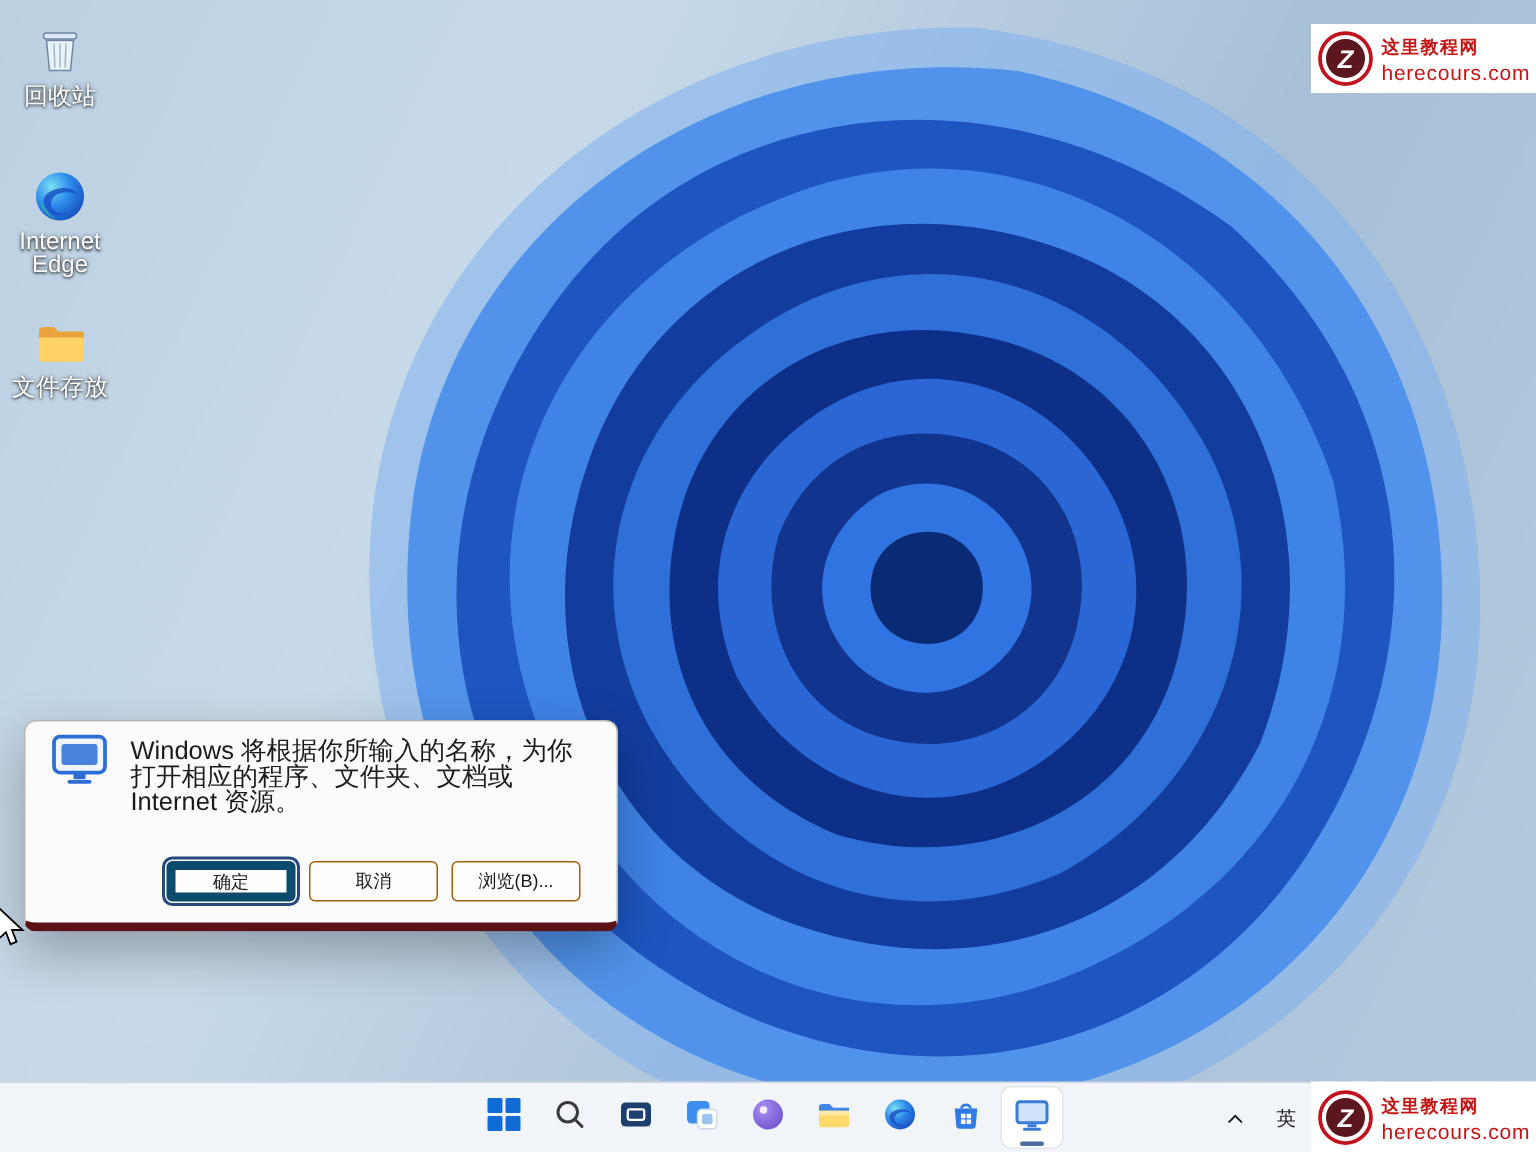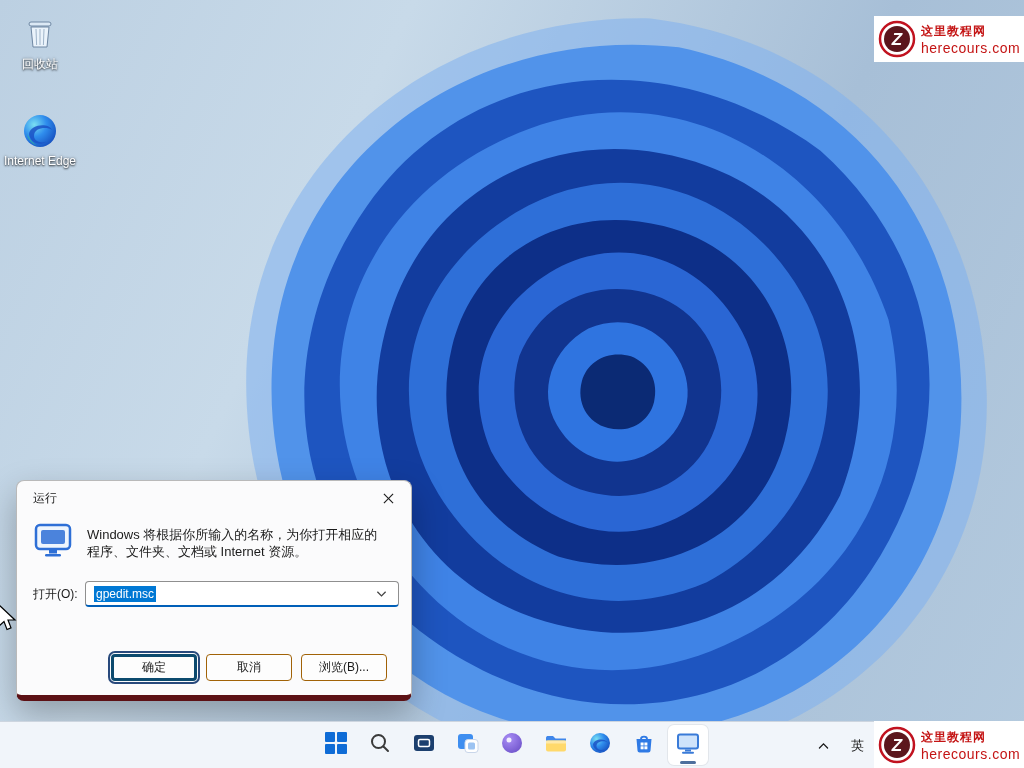--- a/index.html
+++ b/index.html
@@ -7,38 +7,38 @@
   body{font-family:"Liberation Sans","DejaVu Sans",sans-serif;position:relative;overflow:hidden;background:#aec5da}
 
   
   .desktop{position:absolute;inset:0;background:linear-gradient(115deg,#bcd0e2 0%,#c8dae9 30%,#a7bfd7 65%,#b4cade 100%);overflow:hidden}
   .bloom{position:absolute;inset:0;width:100%;height:100%}
 
   
   .icons{position:absolute;top:8px;left:2px;width:76px;display:flex;flex-direction:column;z-index:3}
   .dicon{height:97px;display:flex;flex-direction:column;align-items:center;padding-top:6px;cursor:pointer}
   .dicon .art{width:40px;height:40px;display:grid;place-items:center}
-  .dicon .lbl{margin-top:3px;font-size:12px;color:#fff;text-align:center;line-height:15px;text-shadow:0 1px 2px rgba(0,0,0,.8),0 0 3px rgba(0,0,0,.45)}
+  .dicon .lbl{margin-top:3px;font-size:16px;color:#fff;text-align:center;line-height:15px;text-shadow:0 1px 2px rgba(0,0,0,.8),0 0 3px rgba(0,0,0,.45)}
 
   
   .run{position:absolute;left:16px;top:480px;width:396px;background:#fbfbfc;border:1px solid #b9b9b9;border-bottom:6px solid #5c1115;border-radius:8px;box-shadow:0 14px 34px rgba(0,0,0,.28);z-index:10}
   .run-title{height:34px;display:flex;align-items:center}
   .run-title .t{font-size:12px;color:#1b1b1b;padding-left:16px;flex:1}
   .run-close{width:46px;height:33px;display:grid;place-items:center;border-top-right-radius:8px;cursor:pointer}
   .run-body{padding:0 12px 0 16px}
   .run-row1{display:flex;gap:14px;padding-top:8px;height:46px}
-  .run-desc{font-size:13px;color:#1b1b1b;line-height:17px;width:302px;padding-top:3px}
+  .run-desc{font-size:17px;color:#1b1b1b;line-height:17px;width:302px;padding-top:3px}
   .run-row2{display:flex;align-items:center;margin-top:20px;gap:6px;height:26px}
   .run-open{font-size:12px;color:#1b1b1b;width:46px;white-space:nowrap}
   .combo{flex:1;height:26px;background:#fff;border:1px solid #8f8f8f;border-bottom:2px solid #005fb8;border-radius:4px;display:flex;align-items:center;padding:0 8px;cursor:text}
   .combo .val{font-size:12px;background:#0078d4;color:#fff;padding:1px 2px;font-family:"Liberation Sans","DejaVu Sans",sans-serif}
   .combo .chev{margin-left:auto;display:grid;place-items:center;width:18px;cursor:pointer}
   .run-btns{display:flex;justify-content:flex-end;gap:9px;padding:47px 0 14px 0;margin-right:12px}
   .btn{width:86px;height:27px;font-size:12px;background:#fdfdfd;border:1px solid #a16207;border-radius:4px;display:grid;place-items:center;color:#1b1b1b;cursor:pointer}
-  .btn.default{border:3px solid #0c4a6e;outline:2px solid #28497c;outline-offset:1px}
+  .btn.default{border:6px solid #0c4a6e;outline:2px solid #28497c;outline-offset:1px}
 
   
   .taskbar{position:absolute;left:0;right:0;bottom:0;height:47px;background:#f1f5fa;border-top:1px solid rgba(110,130,155,.28);z-index:20}
   .tb-center{position:absolute;left:50%;top:3px;transform:translateX(-50%);display:flex;gap:4px}
   .tb-btn{width:40px;height:40px;border-radius:6px;display:grid;place-items:center;position:relative;cursor:pointer}
   .tb-btn.active{background:#ffffff;box-shadow:0 0 0 1px rgba(0,0,0,.06)}
   .tb-btn.active::after{content:"";position:absolute;bottom:1px;left:50%;transform:translateX(-50%);width:16px;height:3px;border-radius:2px;background:#4d6f9d}
   .tb-tray{position:absolute;right:160px;top:0;height:47px;display:flex;align-items:center;gap:18px}
   .tray-ime{font-size:13px;color:#1b1b1b;cursor:pointer}
   .tray-chevron{cursor:pointer;display:grid;place-items:center;width:20px;height:30px}
@@ -113,57 +113,46 @@
     <span class="art">
       <svg viewBox="0 0 38 38" width="38" height="38">
         <circle cx="19" cy="19" r="16" fill="url(#eg)"></circle>
         <path d="M6 21 A14 14 0 0 0 17 34 C10.5 30.5 8 26.5 6 21 Z" fill="#35c08f" opacity=".75"></path>
         <path d="M8 22 C9 13 27 10 31 18 C26 14.5 13 15.5 13 24 C13 29.5 20.5 31.5 25 29.8 C18.5 34.5 9 30.5 8 22 Z" fill="#1b52c6" opacity=".85"></path>
       </svg>
     </span>
     <span class="lbl">Internet Edge</span>
   </div>
 
+  <div class="dicon">
+    <span class="art">
+      <svg viewBox="0 0 38 38" width="38" height="38">
+        <path d="M5 12 C5 10 6 9 8 9 L15 9 L18 12 L33 12 C34.5 12 35 13 35 14 L35 30 C35 31.5 34 32 33 32 L7 32 C5.5 32 5 31 5 30 Z" fill="#e8a33d"></path>
+        <path d="M5 16 L35 16 L35 30 C35 31.5 34 32 33 32 L7 32 C5.5 32 5 31 5 30 Z" fill="#ffd368"></path>
+      </svg>
+    </span>
+    <span class="lbl">文件存放</span>
+  </div>
 
 
 
 </div>
 
 <div class="run">
-  <div class="run-title">
-    <span class="t">运行</span>
-    <span class="run-close">
-      <svg viewBox="0 0 12 12" width="11" height="11">
-        <line x1="1" y1="1" x2="11" y2="11" stroke="#1b1b1b" stroke-width="1.2"></line>
-        <line x1="11" y1="1" x2="1" y2="11" stroke="#1b1b1b" stroke-width="1.2"></line>
-      </svg>
-    </span>
-  </div>
   <div class="run-body">
     <div class="run-row1">
       <span>
         <svg viewBox="0 0 40 36" width="40" height="36">
           <rect x="3" y="2" width="34" height="24" rx="4" fill="#eef5fd" stroke="#2e6fd6" stroke-width="2.5"></rect>
           <rect x="8" y="7" width="24" height="14" rx="2" fill="#2e6fd6" opacity=".85"></rect>
           <rect x="16" y="27" width="8" height="3.5" fill="#2e6fd6"></rect>
           <rect x="12" y="31" width="16" height="2.5" rx="1.2" fill="#2e6fd6"></rect>
         </svg>
       </span>
       <div class="run-desc">Windows 将根据你所输入的名称，为你打开相应的程序、文件夹、文档或 Internet 资源。</div>
-    </div>
-    <div class="run-row2">
-      <span class="run-open">打开(O):</span>
-      <div class="combo">
-        <span class="val">gpedit.msc</span>
-        <span class="chev">
-          <svg viewBox="0 0 12 8" width="11" height="8">
-              <path d="M1.5 1.5 L6 6 L10.5 1.5" fill="none" stroke="#444" stroke-width="1.4"></path>
-            </svg>
-        </span>
-      </div>
     </div>
     <div class="run-btns">
       <button class="btn default">确定</button>
       <button class="btn">取消</button>
       <button class="btn">浏览(B)...</button>
     </div>
   </div>
 </div>
 
 <div class="taskbar">

